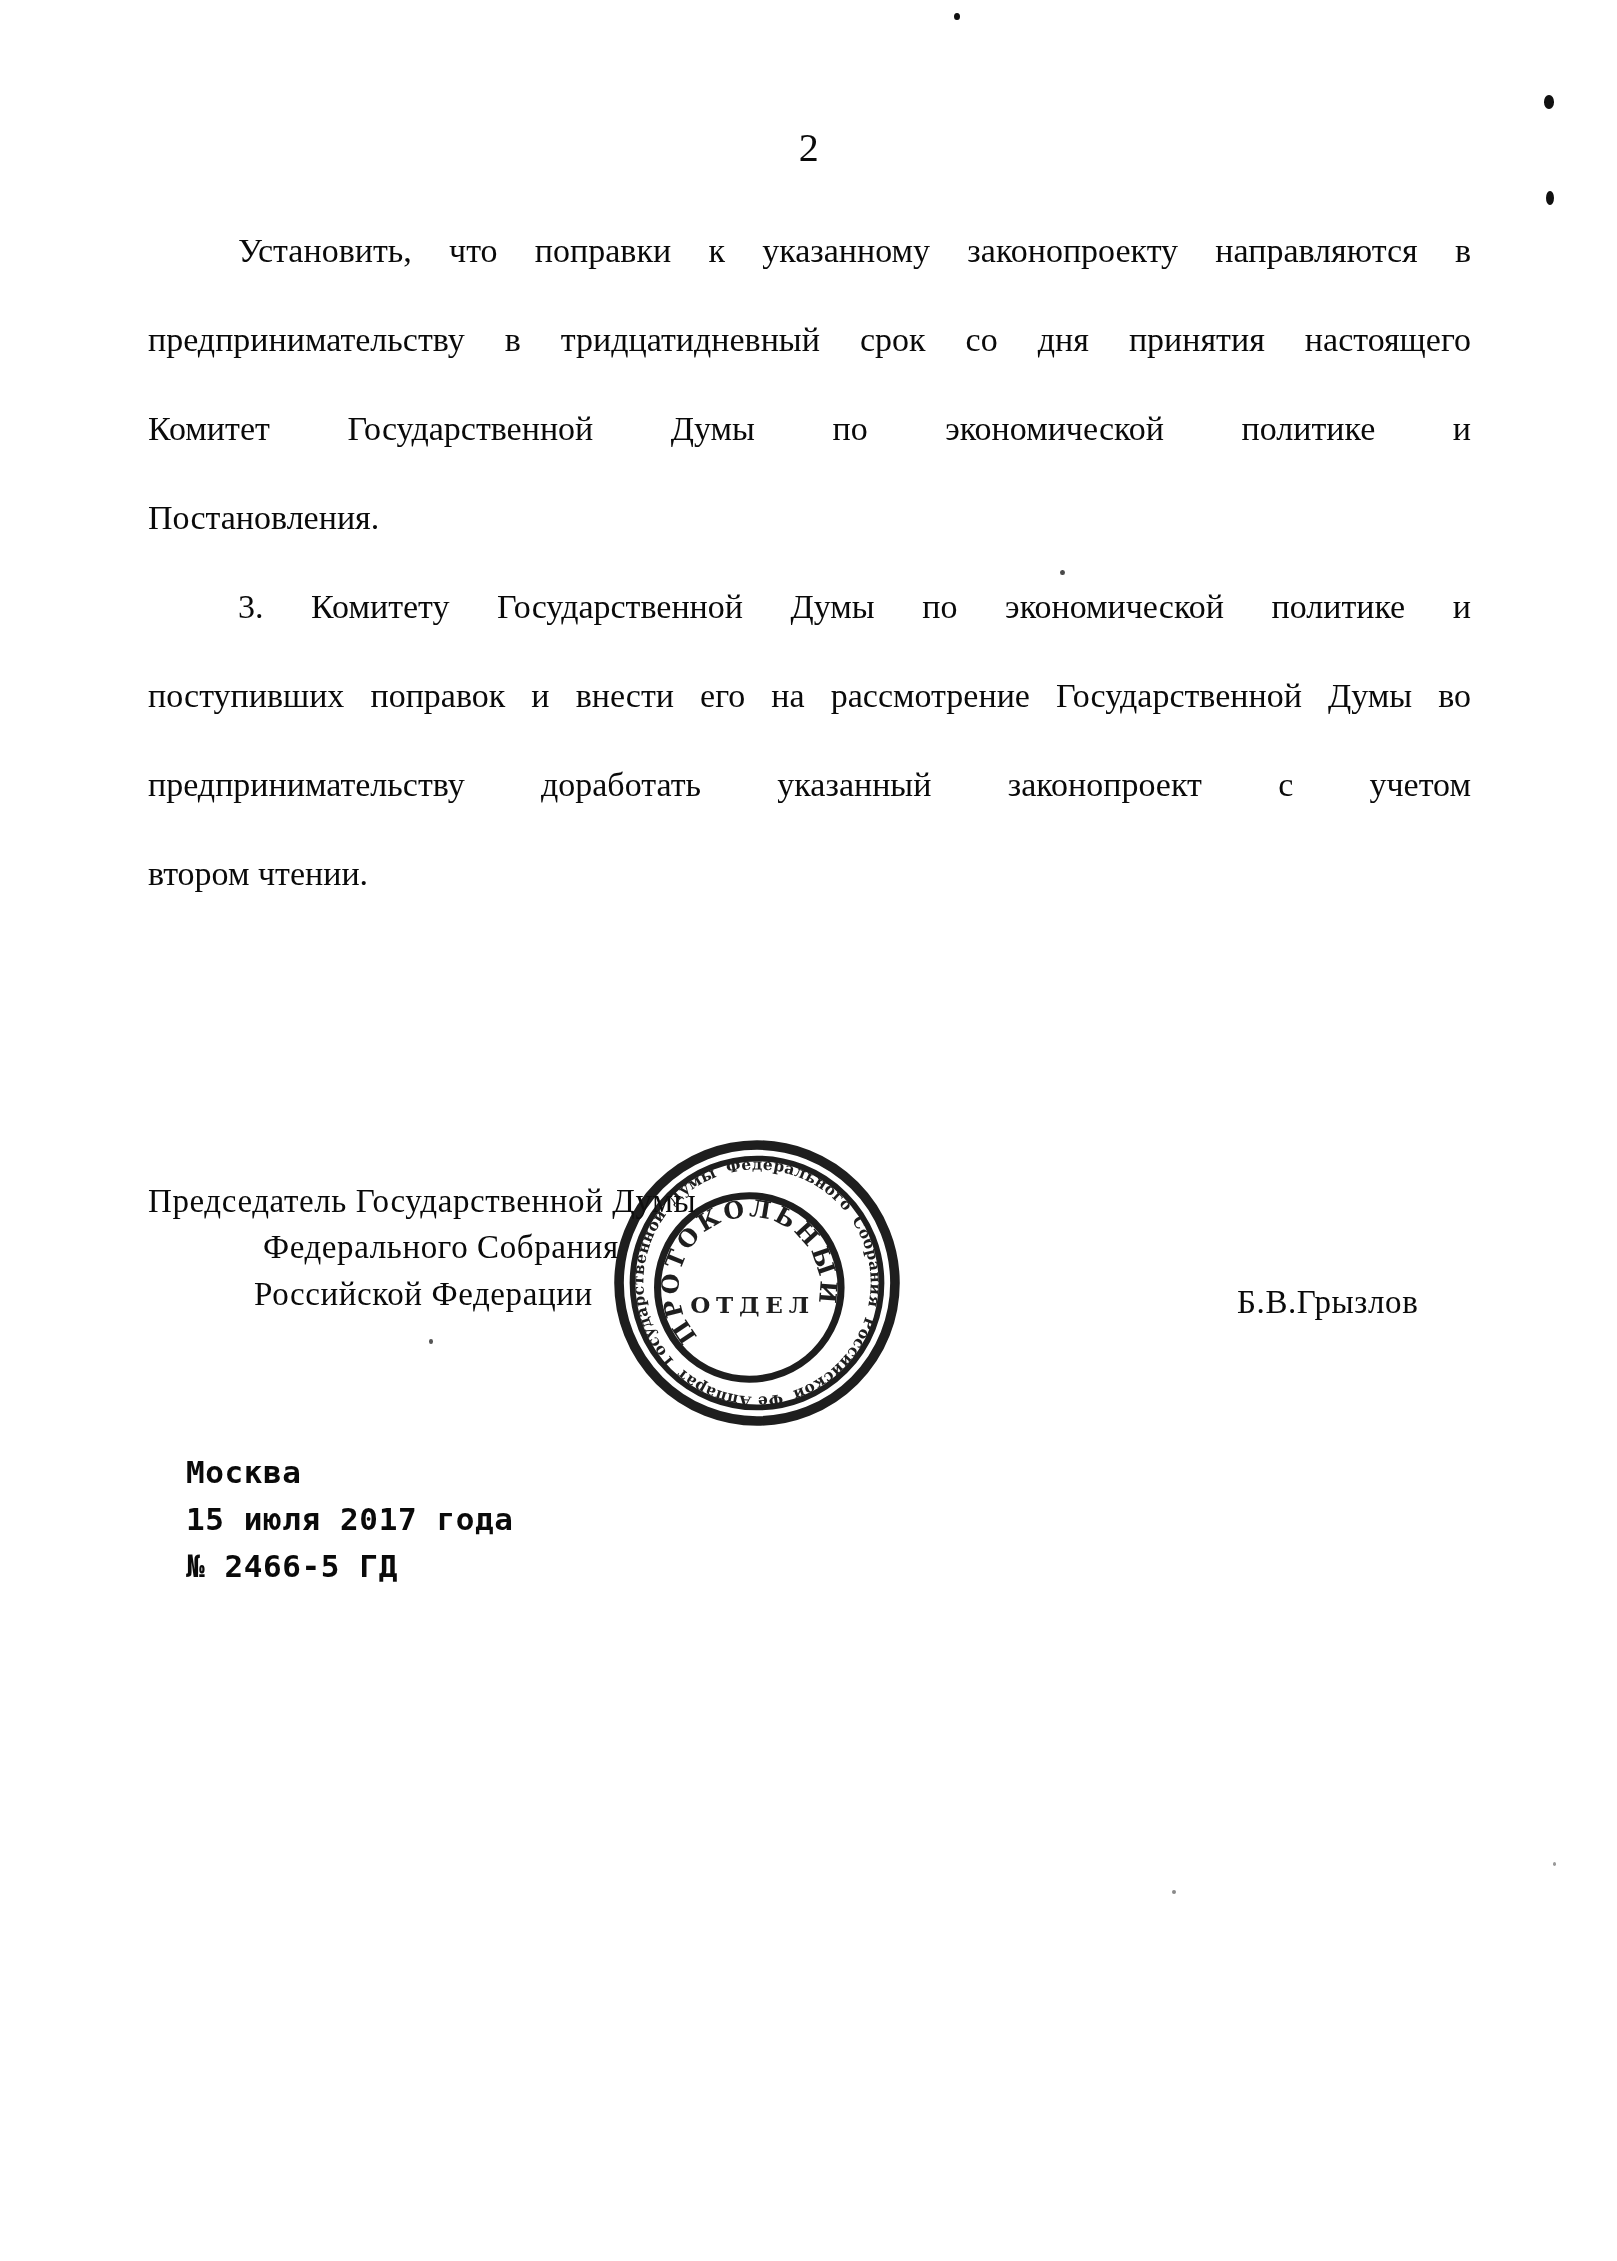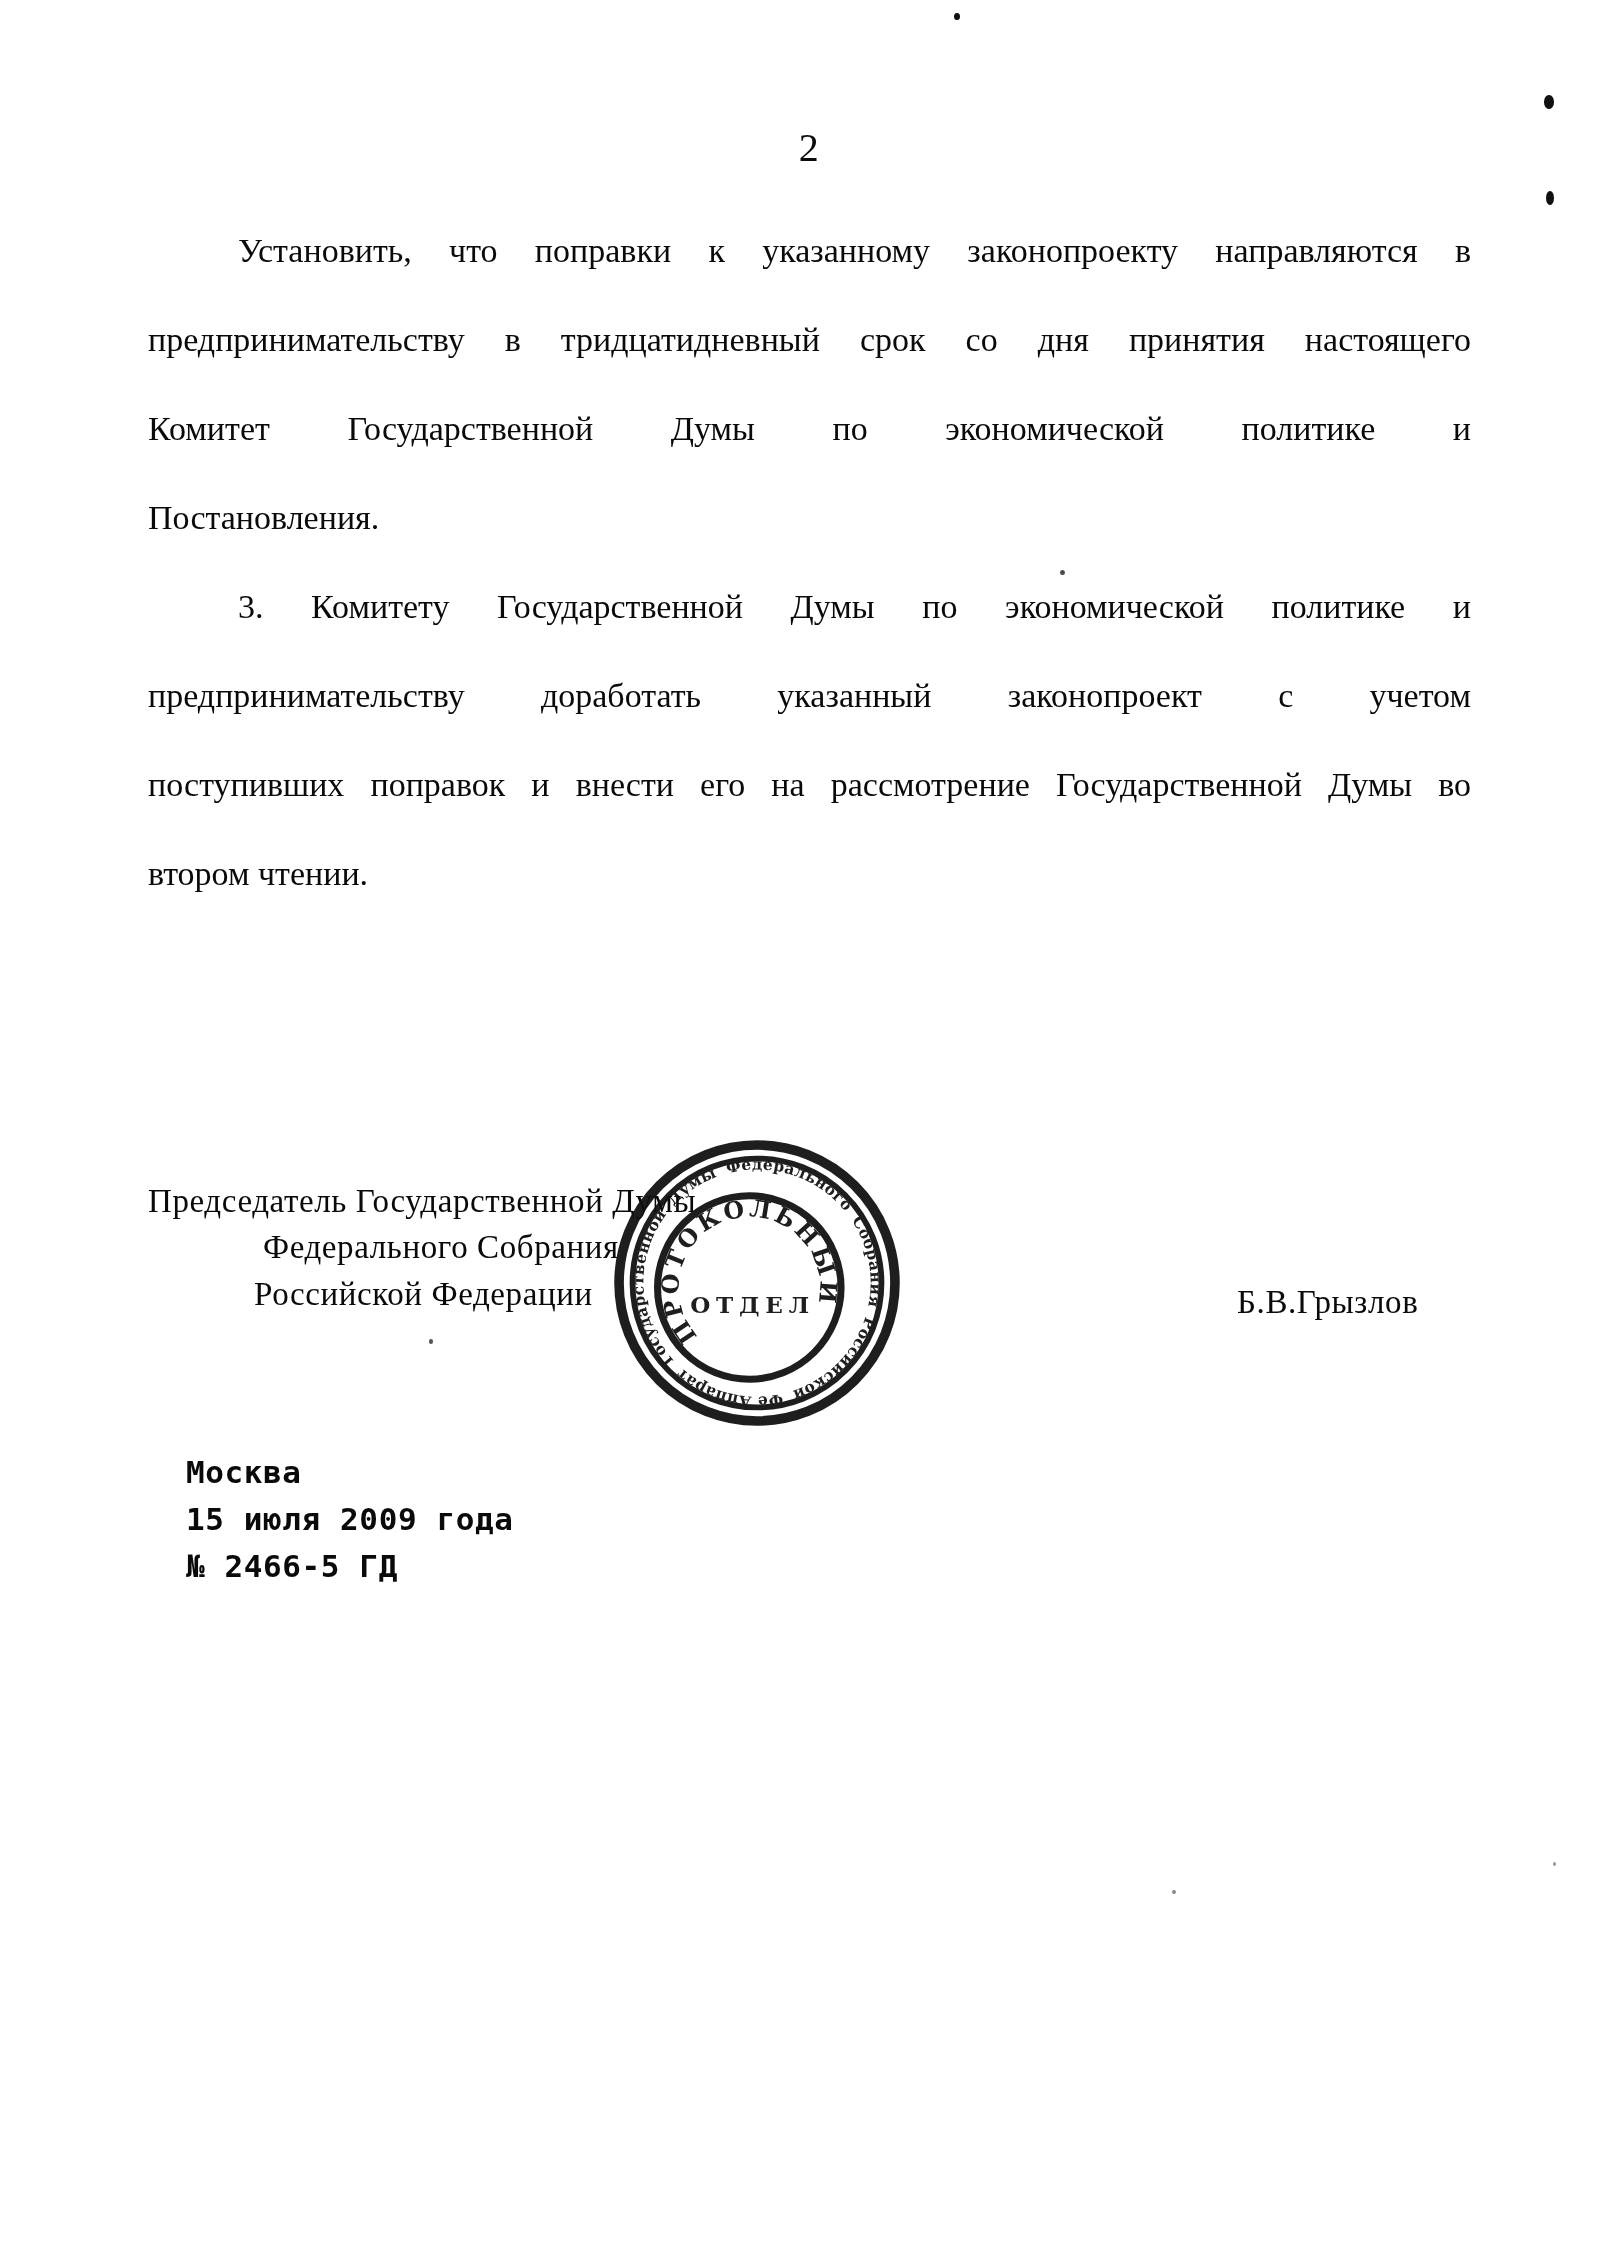--- a/index.html
+++ b/index.html
@@ -112,22 +112,22 @@
 <body>
 
 <div class="page-number">2</div>
 
 <div class="body-text">
   <div class="line jl ind">Установить, что поправки к указанному законопроекту направляются в</div>
   <div class="line jl">предпринимательству в тридцатидневный срок со дня принятия настоящего</div>
   <div class="line jl">Комитет Государственной Думы по экономической политике и</div>
   <div class="line ll">Постановления.</div>
   <div class="line jl ind">3. Комитету Государственной Думы по экономической политике и</div>
+  <div class="line jl">поступивших поправок и внести его на рассмотрение Государственной Думы во</div>
   <div class="line jl">предпринимательству доработать указанный законопроект с учетом</div>
-  <div class="line jl">поступивших поправок и внести его на рассмотрение Государственной Думы во</div>
   <div class="line ll">втором чтении.</div>
 </div>
 
 <div class="sig-line" id="sig1">Председатель Государственной Думы</div>
 <div class="sig-line" id="sig2">Федерального Собрания</div>
 <div class="sig-line" id="sig3">Российской Федерации</div>
 <div class="sig-line" id="sig-name">Б.В.Грызлов</div>
 
 <svg class="stamp" viewBox="0 0 480 480" xmlns="http://www.w3.org/2000/svg">
   <defs>
@@ -141,21 +141,21 @@
     <textPath href="#rimPath" startOffset="8">Аппарат Государственной Думы Федерального Собрания Российской Федерации ●</textPath>
   </text>
   <text class="arc-text" text-anchor="middle">
     <textPath href="#arcPath" startOffset="46%">ПРОТОКОЛЬНЫЙ</textPath>
   </text>
   <text class="otdel-text" x="233" y="287" text-anchor="middle">ОТДЕЛ</text>
 </svg>
 
 <div class="footer-block">
   <div class="f-line">Москва</div>
-  <div class="f-line">15 июля 2009 года</div>
+  <div class="f-line">15 июля 2017 года</div>
   <div class="f-line">№ 2466-5 ГД</div>
 </div>
 
 <div class="speck" style="left:954px; top:13px;  width:5.8px;  height:7px;"></div>
 <div class="speck" style="left:1544px; top:95px; width:9.6px; height:13.5px;"></div>
 <div class="speck" style="left:1546px; top:191px; width:7.7px; height:14px;"></div>
 <div class="speck" style="left:1060px; top:570px; width:4.5px;  height:5.1px;  background:#4a4a4a;"></div>
 <div class="speck" style="left:429px;  top:1339px;width:3.9px;  height:4.5px;  background:#555;"></div>
 <div class="speck" style="left:1172px; top:1890px;width:3.9px;  height:3.9px;  background:#8a8a8a;"></div>
 <div class="speck" style="left:1553px; top:1862px;width:3.2px;  height:3.9px;  background:#9a9a9a;"></div>

